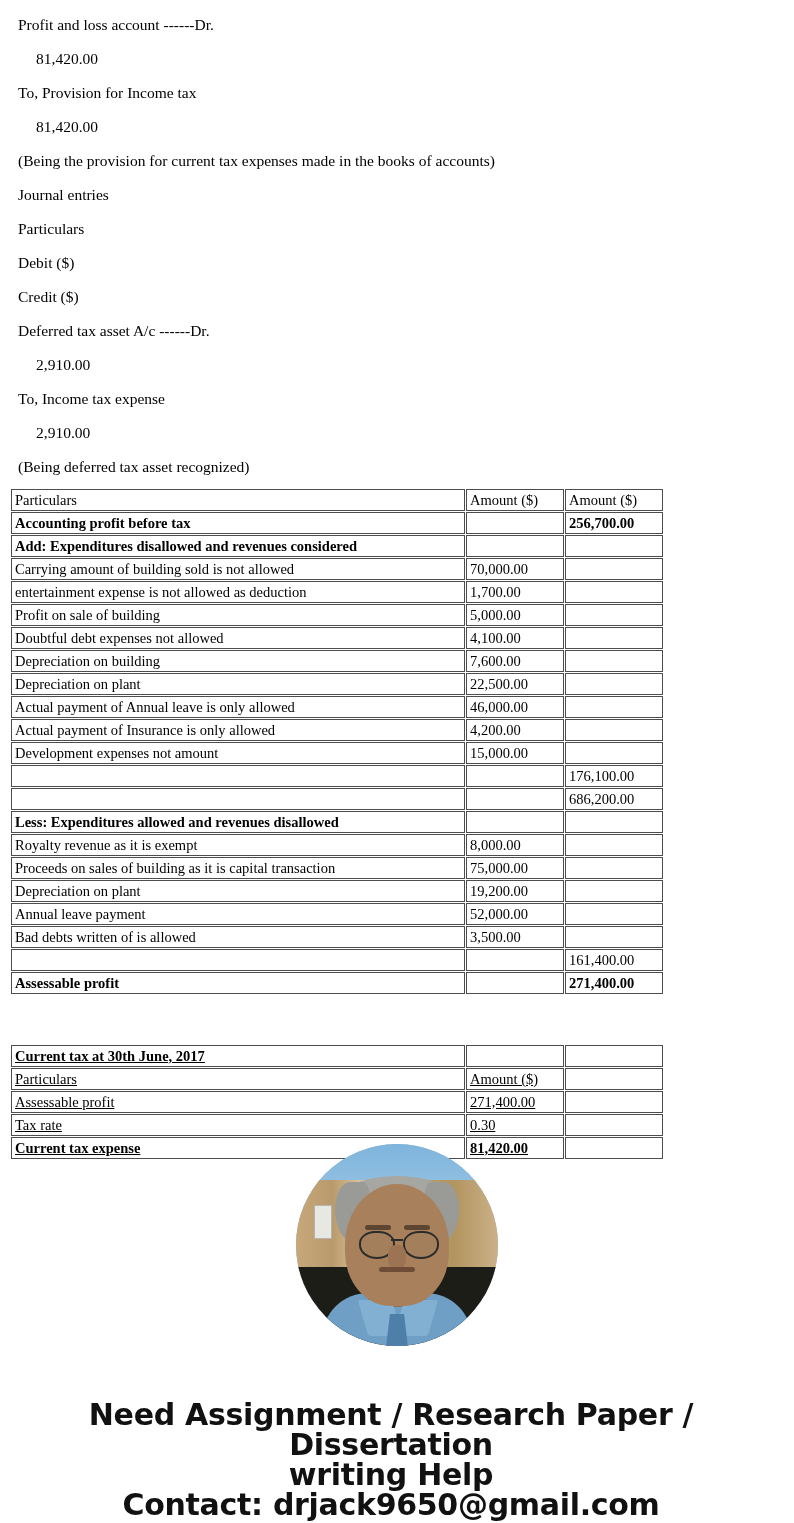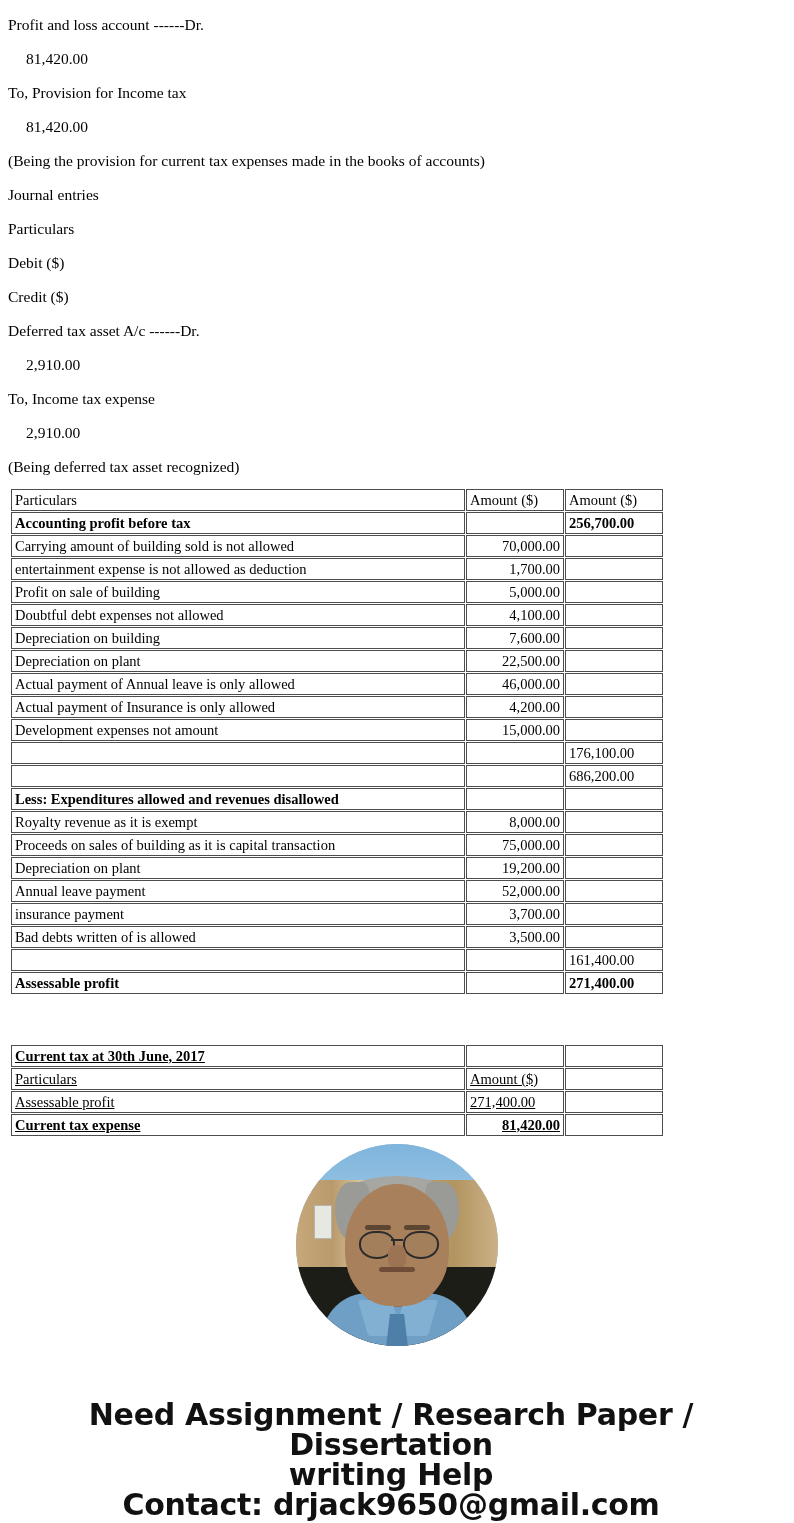--- a/index.html
+++ b/index.html
@@ -15,21 +15,21 @@
     color: #000000;
     overflow: hidden;
   }
 
   
   .doc-text {
     position: absolute;
     left: 0;
     top: 0;
     width: 794px;
-    padding: 8px 8px 0 8px;
+    padding: 8px 8px 0 18px;
     box-sizing: border-box;
   }
   .para {
     font-size: 15.5px;
     line-height: 34px;
     margin: 0;
     white-space: pre;
   }
   .para.indent {
     padding-left: 18px;
@@ -55,21 +55,21 @@
     border: 1px solid #4d4d4d;
     height: 20px;
     padding: 0px 3px;
     line-height: 19px;
     vertical-align: middle;
     overflow: hidden;
     white-space: nowrap;
     background: #ffffff;
   }
   td.c-particulars { width: 446px; text-align: left; }
-  td.c-amount1     { width: 90px;  text-align: right; }
+  td.c-amount1     { width: 90px;  text-align: left; }
   td.c-amount2     { width: 90px;  text-align: left; }
   td.c-amount1.lft { text-align: left; }
   td.bold          { font-weight: bold; }
   td.noborder      { border-color: transparent; }
 
   
   .portrait-wrap {
     position: absolute;
     left: 0;
     top: 1144px;
@@ -215,20 +215,25 @@
           <td class="c-particulars">Particulars</td>
           <td class="c-amount1 lft">Amount ($)</td>
           <td class="c-amount2">Amount ($)</td>
         </tr>
         <tr>
           <td class="c-particulars bold">Accounting profit before tax</td>
           <td class="c-amount1 bold"></td>
           <td class="c-amount2 bold">256,700.00</td>
         </tr>
         <tr>
+          <td class="c-particulars bold">Add: Expenditures disallowed and revenues considered</td>
+          <td class="c-amount1 bold"></td>
+          <td class="c-amount2 bold noborder"></td>
+        </tr>
+        <tr>
           <td class="c-particulars">Carrying amount of building sold is not allowed</td>
           <td class="c-amount1">70,000.00</td>
           <td class="c-amount2"></td>
         </tr>
         <tr>
           <td class="c-particulars">entertainment expense is not allowed as deduction</td>
           <td class="c-amount1">1,700.00</td>
           <td class="c-amount2"></td>
         </tr>
         <tr>
@@ -295,25 +300,20 @@
           <td class="c-particulars">Depreciation on plant</td>
           <td class="c-amount1">19,200.00</td>
           <td class="c-amount2"></td>
         </tr>
         <tr>
           <td class="c-particulars">Annual leave payment</td>
           <td class="c-amount1">52,000.00</td>
           <td class="c-amount2"></td>
         </tr>
         <tr>
-          <td class="c-particulars">insurance payment</td>
-          <td class="c-amount1">3,700.00</td>
-          <td class="c-amount2"></td>
-        </tr>
-        <tr>
           <td class="c-particulars">Bad debts written of is allowed</td>
           <td class="c-amount1">3,500.00</td>
           <td class="c-amount2"></td>
         </tr>
         <tr>
           <td class="c-particulars"></td>
           <td class="c-amount1"></td>
           <td class="c-amount2">161,400.00</td>
         </tr>
         <tr>
@@ -334,20 +334,25 @@
           <td class="c-amount2 bold"></td>
         </tr>
         <tr>
           <td class="c-particulars">Particulars</td>
           <td class="c-amount1 lft">Amount ($)</td>
           <td class="c-amount2"></td>
         </tr>
         <tr>
           <td class="c-particulars">Assessable profit</td>
           <td class="c-amount1 lft">271,400.00</td>
+          <td class="c-amount2"></td>
+        </tr>
+        <tr>
+          <td class="c-particulars">Tax rate</td>
+          <td class="c-amount1">0.30</td>
           <td class="c-amount2"></td>
         </tr>
         <tr>
           <td class="c-particulars bold">Current tax expense</td>
           <td class="c-amount1 bold">81,420.00</td>
           <td class="c-amount2 bold"></td>
         </tr>
       </tbody>
   </table>
 </div>

